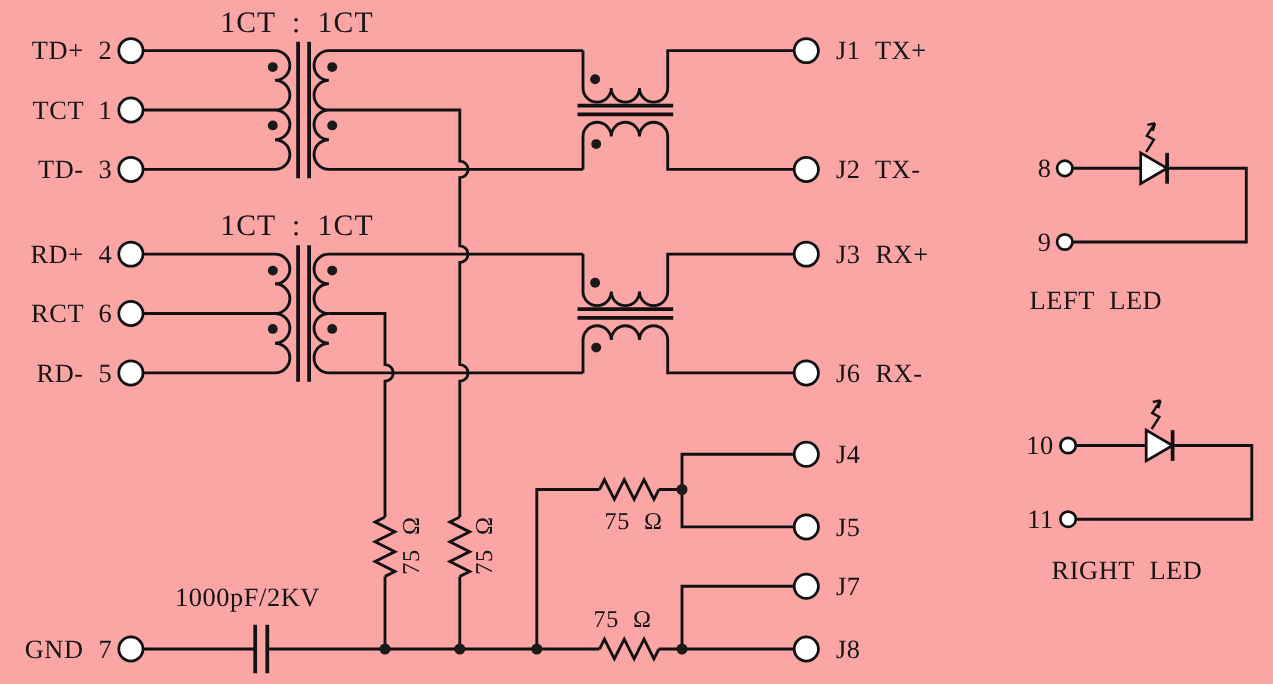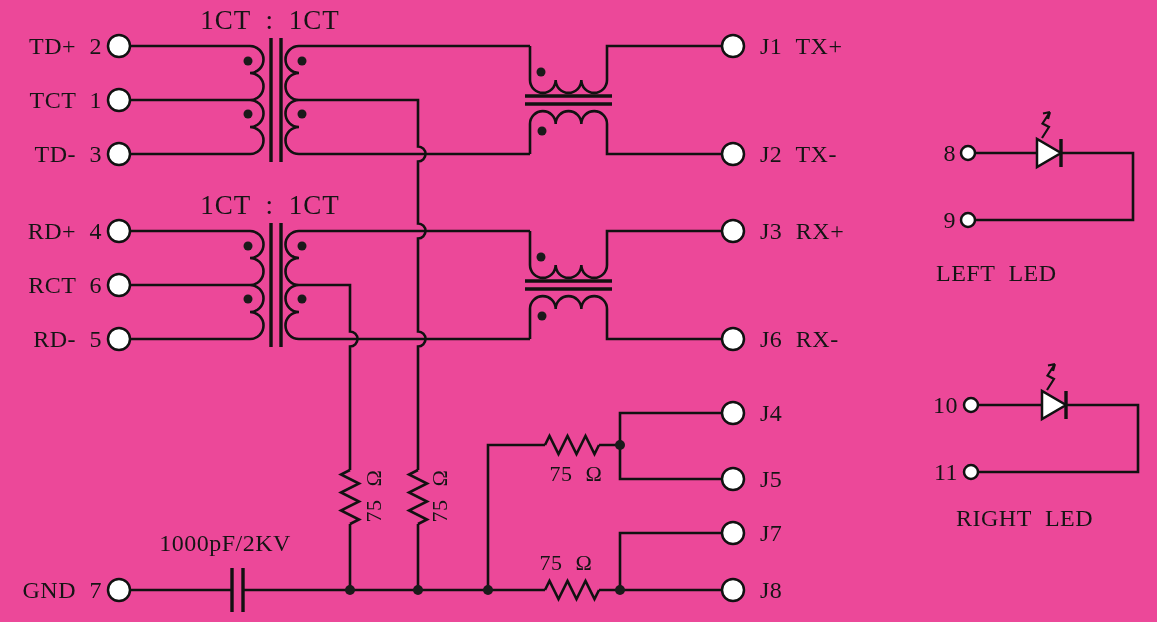--- a/index.html
+++ b/index.html
@@ -1,16 +1,16 @@
 <!DOCTYPE html>
 <html><head>
 <meta charset="utf-8">
 <style>
   html,body{margin:0;padding:0;background:#ffffff;}
-  #stage{position:relative;width:1157px;height:622px;background:#ec4899;overflow:hidden;text-decoration:underline;}
+  #stage{position:relative;width:1157px;height:622px;background:#fca5a5;overflow:hidden;text-decoration:underline;}
   svg{display:block;}
   .wire{stroke:#111111;stroke-width:2.6;fill:none;stroke-linecap:butt;stroke-linejoin:miter;}
   .thick{stroke:#111111;stroke-width:3.4;fill:none;}
   .pin{stroke:#111111;stroke-width:2.5;fill:#ffffff;}
   .dot{fill:#1a1a1a;stroke:none;}
   .tri{fill:#ffffff;stroke:#111111;stroke-width:2.5;stroke-linejoin:miter;}
   .lbl{font-family:"Liberation Serif", serif;fill:#151515;font-size:24px;letter-spacing:0.5px;word-spacing:7px;}
   .ratio{font-size:27px;letter-spacing:1px;}
   .rlbl{font-size:22px;}
 </style>

